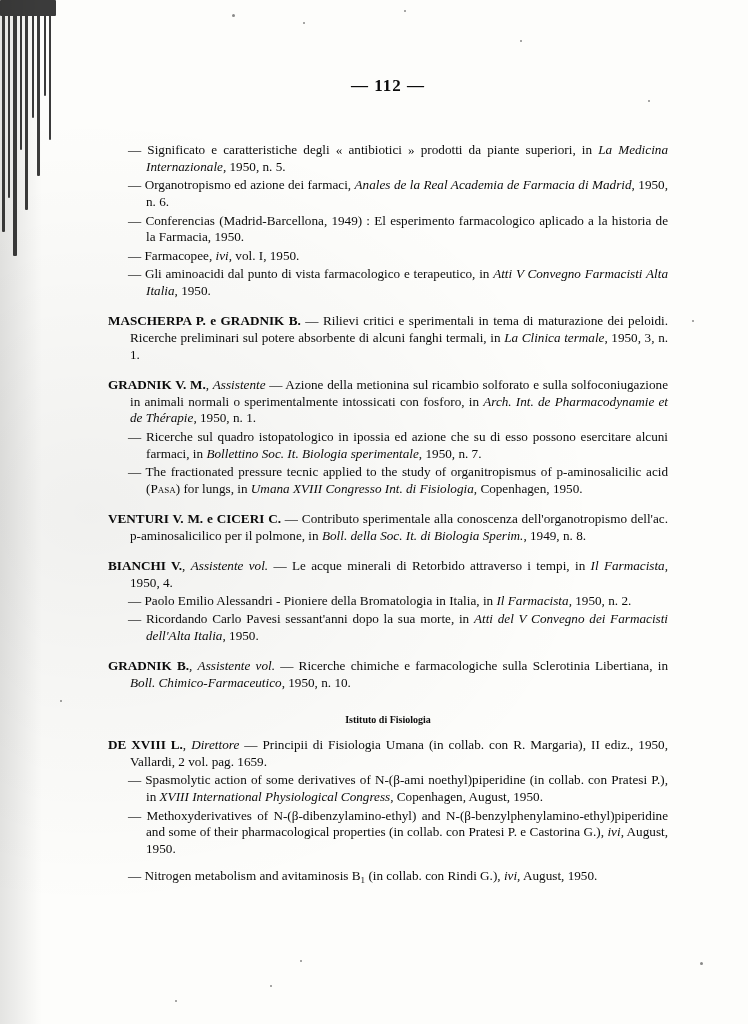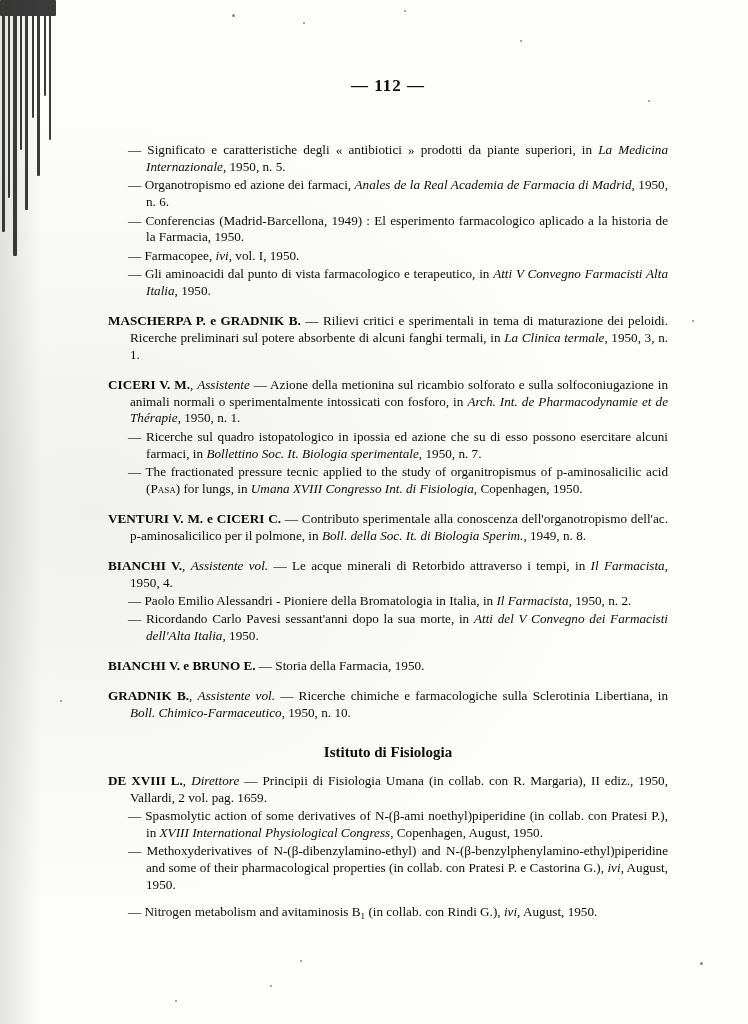--- a/index.html
+++ b/index.html
@@ -91,21 +91,21 @@
   }
   i, .it {
     font-style: italic;
   }
   .sc {
     font-variant: small-caps;
   }
   .section-title {
     text-align: center;
     font-weight: bold;
-    font-size: 15px;
+    font-size: 10px;
     margin: 22px 0 12px 0;
   }
   sub {
     font-size: 9px;
     vertical-align: baseline;
     position: relative;
     top: 3px;
   }
 
   .blur {
@@ -152,34 +152,31 @@
           <p class="entry dash">— Significato e caratteristiche degli « antibiotici » prodotti da piante superiori, in <i>La Medicina Internazionale</i>, 1950, n. 5.</p>
           <p class="entry dash">— Organotropismo ed azione dei farmaci, <i>Anales de la Real Academia de Farmacia di Madrid</i>, 1950, n. 6.</p>
           <p class="entry dash">— Conferencias (Madrid-Barcellona, 1949) : El esperimento farmacologico aplicado a la historia de la Farmacia, 1950.</p>
           <p class="entry dash">— Farmacopee, <i>ivi</i>, vol. I, 1950.</p>
           <p class="entry dash">— Gli aminoacidi dal punto di vista farmacologico e terapeutico, in <i>Atti V Convegno Farmacisti Alta Italia</i>, 1950.</p>
         </div>
         <div class="group">
           <p class="entry hang"><span class="author">MASCHERPA P. e GRADNIK B.</span> — Rilievi critici e sperimentali in tema di maturazione dei peloidi. Ricerche preliminari sul potere absorbente di alcuni fanghi termali, in <i>La Clinica termale</i>, 1950, 3, n. 1.</p>
         </div>
         <div class="group">
-          <p class="entry hang"><span class="author">CICERI V. M.</span>, <i>Assistente</i> — Azione della metionina sul ricambio solforato e sulla solfoconiugazione in animali normali o sperimentalmente intossicati con fosforo, in <i>Arch. Int. de Pharmacodynamie et de Thérapie</i>, 1950, n. 1.</p>
+          <p class="entry hang"><span class="author">GRADNIK V. M.</span>, <i>Assistente</i> — Azione della metionina sul ricambio solforato e sulla solfoconiugazione in animali normali o sperimentalmente intossicati con fosforo, in <i>Arch. Int. de Pharmacodynamie et de Thérapie</i>, 1950, n. 1.</p>
           <p class="entry dash">— Ricerche sul quadro istopatologico in ipossia ed azione che su di esso possono esercitare alcuni farmaci, in <i>Bollettino Soc. It. Biologia sperimentale</i>, 1950, n. 7.</p>
           <p class="entry dash">— The fractionated pressure tecnic applied to the study of organitropismus of p-aminosalicilic acid (<span class="sc">Pasa</span>) for lungs, in <i>Umana XVIII Congresso Int. di Fisiologia</i>, Copenhagen, 1950.</p>
         </div>
         <div class="group">
           <p class="entry hang"><span class="author">VENTURI V. M. e CICERI C.</span> — Contributo sperimentale alla conoscenza dell'organotropismo dell'ac. p-aminosalicilico per il polmone, in <i>Boll. della Soc. It. di Biologia Sperim.</i>, 1949, n. 8.</p>
         </div>
         <div class="group">
           <p class="entry hang"><span class="author">BIANCHI V.</span>, <i>Assistente vol.</i> — Le acque minerali di Retorbido attraverso i tempi, in <i>Il Farmacista</i>, 1950, 4.</p>
           <p class="entry dash">— Paolo Emilio Alessandri - Pioniere della Bromatologia in Italia, in <i>Il Farmacista</i>, 1950, n. 2.</p>
           <p class="entry dash">— Ricordando Carlo Pavesi sessant'anni dopo la sua morte, in <i>Atti del V Convegno dei Farmacisti dell'Alta Italia</i>, 1950.</p>
-        </div>
-        <div class="group">
-          <p class="entry hang"><span class="author">BIANCHI V. e BRUNO E.</span> — Storia della Farmacia, 1950.</p>
         </div>
         <div class="group">
           <p class="entry hang"><span class="author">GRADNIK B.</span>, <i>Assistente vol.</i> — Ricerche chimiche e farmacologiche sulla Sclerotinia Libertiana, in <i>Boll. Chimico-Farmaceutico</i>, 1950, n. 10.</p>
         </div>
       </div>
 
     <div class="section-title">Istituto di Fisiologia</div>
 
     <div id="section-entries-root">
         <div class="group">

